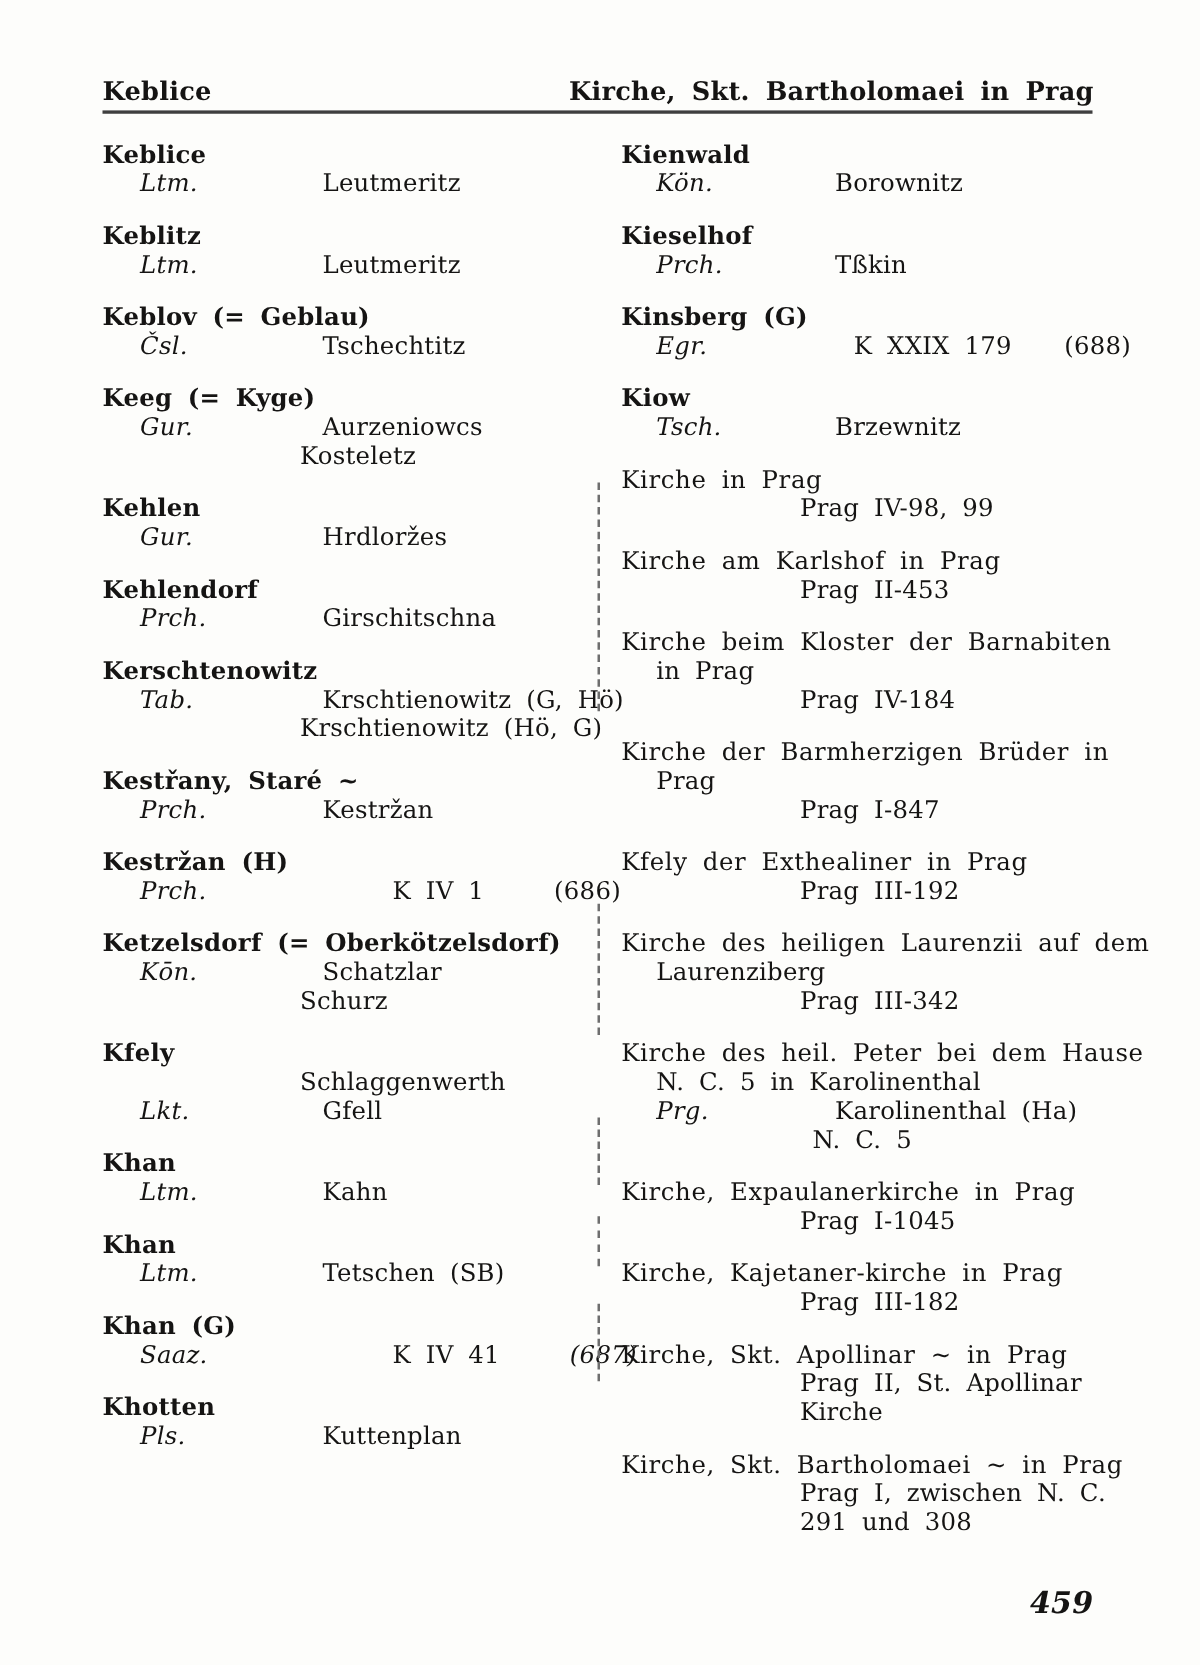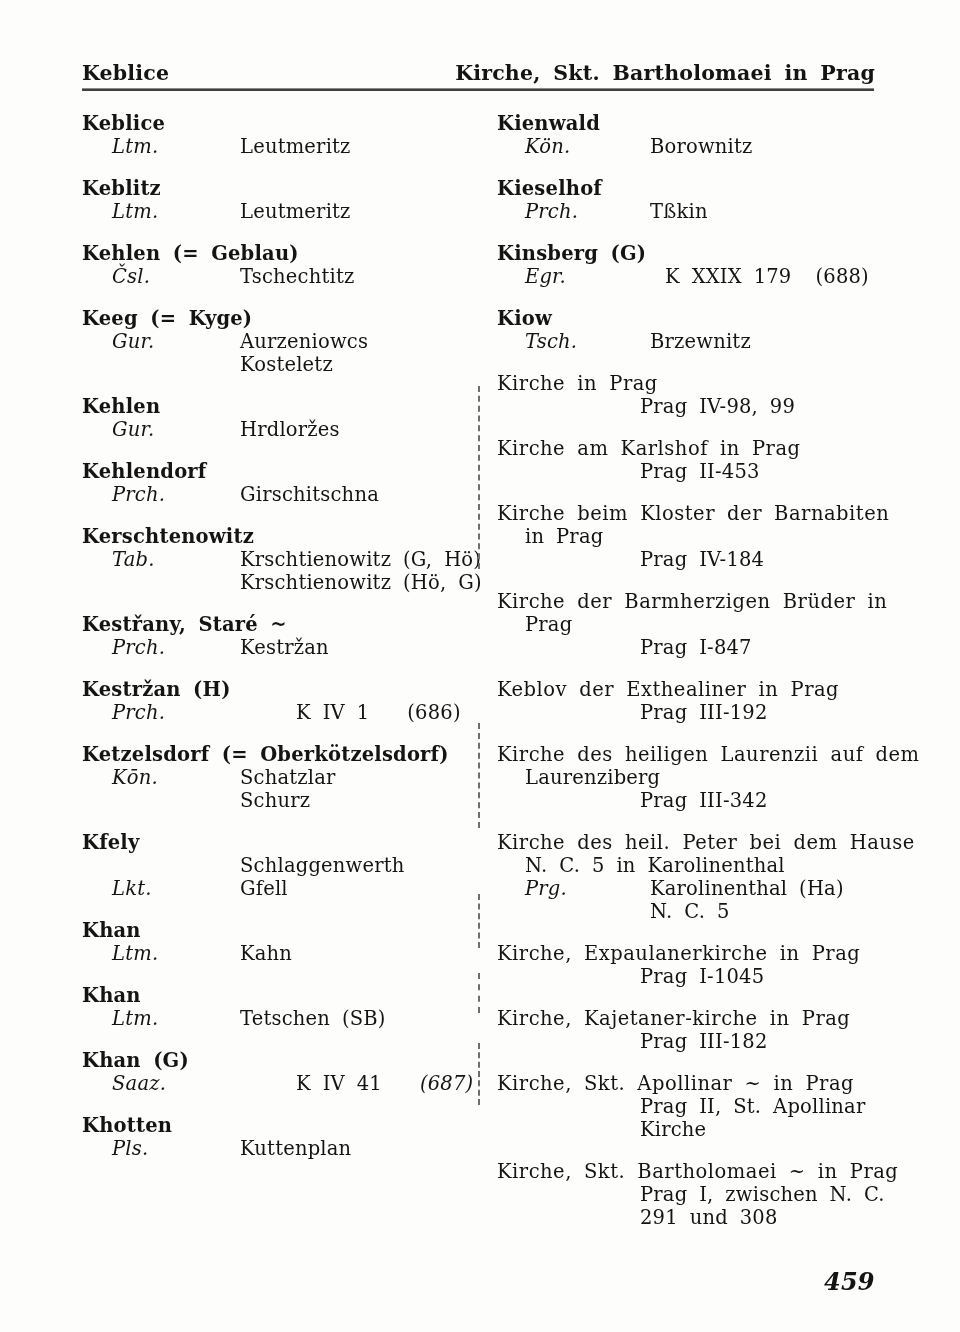--- a/index.html
+++ b/index.html
@@ -21,21 +21,21 @@
   .col-left  { left:82px;  width:402px; }
   .col-right { left:497px; width:428px; }
 
   .entry { margin-bottom:19px; }
   .line  { min-height:23px; white-space:nowrap; }
 
   .hw { font-weight:bold; }
   .hw.roman { font-weight:normal; letter-spacing:0.5px; }
   .hw2 { padding-left:28px; }
 
-  .av { display:flex; }
+  .av { display:flex;gap:18px; }
   .abbr { font-style:italic; box-sizing:border-box; flex:0 0 auto;
           padding-left:30px; width:158px; white-space:nowrap; }
   .col-right .abbr { padding-left:28px; width:153px; }
 
   .v { padding-left:158px; }
   .col-right .v { padding-left:153px; }
 
   .prag { padding-left:143px; }
 
   .kref  { margin-left:56px; }
@@ -71,21 +71,21 @@
       </div>
     </div>
     <div class="entry">
       <div class="line hw">Keblitz</div>
       <div class="line av">
         <span class="abbr">Ltm.</span>
         <span class="val">Leutmeritz</span>
       </div>
     </div>
     <div class="entry">
-      <div class="line hw">Kehlen (= Geblau)</div>
+      <div class="line hw">Keblov (= Geblau)</div>
       <div class="line av">
         <span class="abbr">Čsl.</span>
         <span class="val">Tschechtitz</span>
       </div>
     </div>
     <div class="entry">
       <div class="line hw">Keeg (= Kyge)</div>
       <div class="line av">
         <span class="abbr">Gur.</span>
         <span class="val">Aurzeniowcs</span>
@@ -217,21 +217,21 @@
       <div class="line hw roman">Kirche beim Kloster der Barnabiten</div>
       <div class="line hw2 roman">in Prag</div>
       <div class="line prag">Prag IV-184</div>
     </div>
     <div class="entry">
       <div class="line hw roman">Kirche der Barmherzigen Brüder in</div>
       <div class="line hw2 roman">Prag</div>
       <div class="line prag">Prag I-847</div>
     </div>
     <div class="entry">
-      <div class="line hw roman">Keblov der Exthealiner in Prag</div>
+      <div class="line hw roman">Kfely der Exthealiner in Prag</div>
       <div class="line prag">Prag III-192</div>
     </div>
     <div class="entry">
       <div class="line hw roman">Kirche des heiligen Laurenzii auf dem</div>
       <div class="line hw2 roman">Laurenziberg</div>
       <div class="line prag">Prag III-342</div>
     </div>
     <div class="entry">
       <div class="line hw roman">Kirche des heil. Peter bei dem Hause</div>
       <div class="line hw2 roman">N. C. 5 in Karolinenthal</div>

